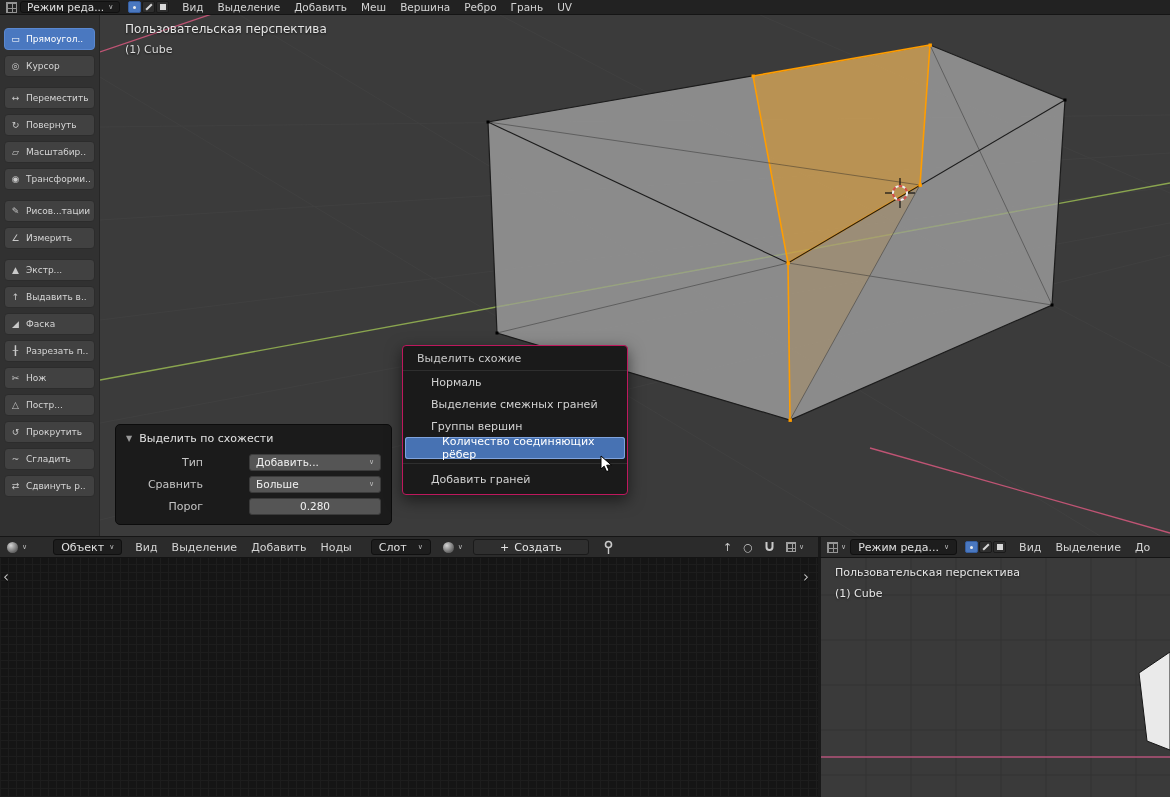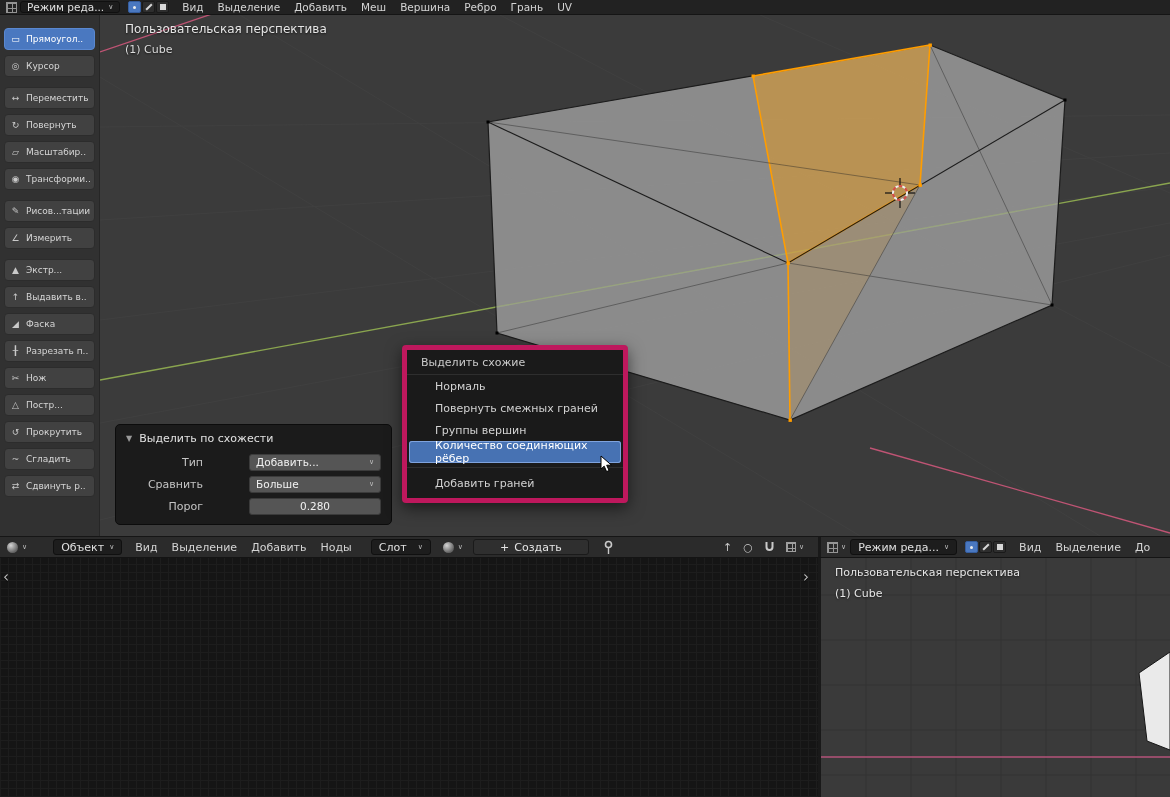--- a/index.html
+++ b/index.html
@@ -31,25 +31,25 @@
     white-space:nowrap; overflow:hidden; }
   .tool.active { background:#4a78c0; border-color:#5a88d0; color:#fff; }
   .tool .ticon { width:11px; flex:0 0 11px; font-size:9px; color:#c9c9c9; text-align:center; }
   .tool.active .ticon { color:#fff; }
   .tool.grp { margin-top:10px; }
   
   #vp-main { position:absolute; left:100px; top:15px; width:1070px; height:521px; background:#3b3b3b; overflow:hidden; }
   .vp-overlay { position:absolute; color:#e6e6e6; text-shadow:0 1px 2px rgba(0,0,0,.65); font-size:12px; }
   .vp-overlay .l2 { font-size:11px; color:#dcdcdc; margin-top:7px; }
   
-  #ctx-menu { position:absolute; left:402px; top:345px; width:226px; background:#1a1a1a; border:5px solid #be185d;
+  #ctx-menu { position:absolute; left:402px; top:345px; width:226px; background:#1a1a1a; border:1px solid #be185d;
     border-radius:4px; box-shadow:0 5px 16px rgba(0,0,0,.55); padding-bottom:4px; z-index:5; }
   .menu-title { height:25px; display:flex; align-items:center; padding:0 14px; color:#cbcbcb; border-bottom:1px solid #2e2e2e; }
   .menu-item { height:22px; display:flex; align-items:center; padding-left:28px; color:#d2d2d2; }
-  .menu-item.sel { background:#4772b3; color:#fff; margin:0 2px; padding-left:26px; border-radius:3px;
+  .menu-item.sel { background:#4772b3; color:#fff; margin:0 2px; padding-left:37px; border-radius:3px;
     box-shadow:inset 0 0 0 1px #7fa3dd; }
   .menu-sep { height:1px; background:#2e2e2e; margin:4px 0; }
   
   #op-panel { position:absolute; left:115px; top:424px; width:277px; background:rgba(26,26,26,.96);
     border:1px solid #0c0c0c; border-radius:5px; padding-bottom:7px; z-index:4; }
   .op-head { height:26px; display:flex; align-items:center; gap:7px; padding:0 10px; color:#e2e2e2; }
   .op-head .tri { font-size:8px; color:#9a9a9a; }
   .op-row { display:flex; align-items:center; height:22px; padding-right:10px;gap:36px; }
   .op-label { flex:1; text-align:right; padding-right:10px; color:#c4c4c4; }
   .field { width:132px; height:17px; background:#555555; border:1px solid #3b3b3b; border-radius:3px;
@@ -276,21 +276,21 @@
       <span class="op-label">Порог</span>
       <div class="field slider">
         <span>0.280</span>
       </div>
     </div>
   </div>
 
   <div id="ctx-menu">
     <div class="menu-title">Выделить схожие</div>
     <div class="menu-item">Нормаль</div>
-    <div class="menu-item">Повернуть смежных граней</div>
+    <div class="menu-item">Выделение смежных граней</div>
     <div class="menu-item">Группы вершин</div>
     <div class="menu-item sel">Количество соединяющих рёбер</div>
     <div class="menu-sep"></div>
     <div class="menu-item">Добавить граней</div>
   </div>
 
   <svg id="mouse-cursor" width="13" height="18">
     <path d="M1 1 L1 14 L4.2 11.2 L6.6 16.6 L9.1 15.5 L6.7 10.2 L11.5 10.2 Z" fill="#fff" stroke="#000" stroke-width="1"></path>
   </svg>
 

